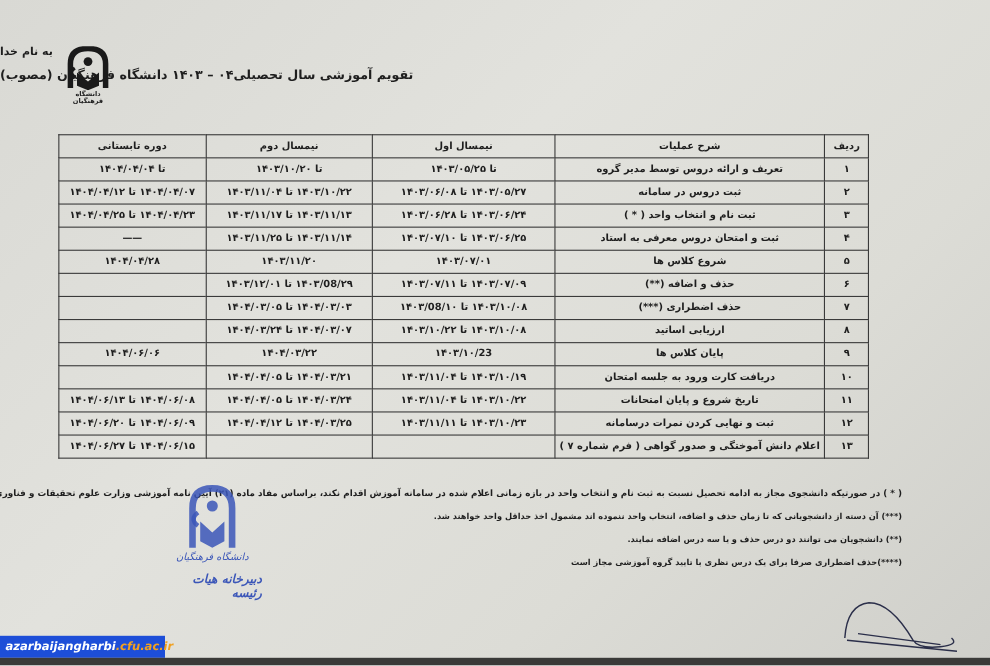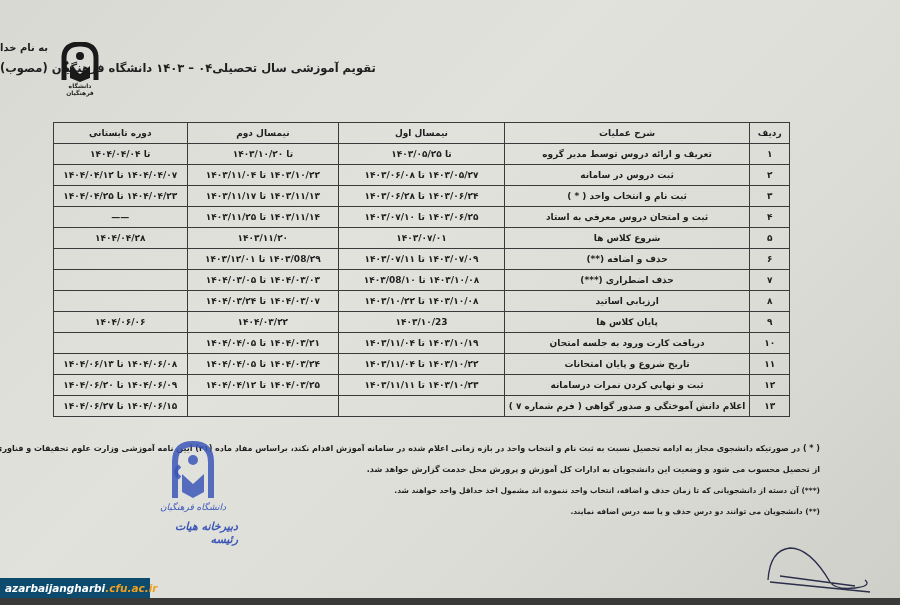--- a/index.html
+++ b/index.html
@@ -29,21 +29,21 @@
   .c-s2 { width:165px; }
   .c-sum { width:133px; }
   .notes { position:absolute; right:80px; top:438px; width:770px; direction:rtl; text-align:right; font-size:8px; font-weight:bold; line-height:21px; }
   .notes div { white-space:nowrap; }
   .notes .small { font-size:7.5px; }
   .stamp { position:absolute; left:148px; top:440px; width:90px; height:100px; color:#3b56b8; }
   .stamp .t1 { position:absolute; left:0; top:62px; width:90px; text-align:center; font-size:9px; font-style:italic; direction:rtl; }
   .stamp .t2 { position:absolute; left:0; top:80px; width:90px; text-align:right; font-size:11px; font-style:italic; font-weight:bold; direction:rtl; }
   .signature { position:absolute; left:760px; top:540px; width:120px; height:55px; }
   .watermark {
-    position:absolute; left:0; top:578px; height:20px; width:150px; background:#0c4a6e;
+    position:absolute; left:0; top:578px; height:20px; width:150px; background:#1d4ed8;
     font-size:10.5px; font-style:italic; font-weight:bold; line-height:20px; padding-left:5px; box-sizing:border-box;
     font-family:"DejaVu Sans", sans-serif;
   }
   .watermark .a { color:#ffffff; }
   .watermark .b { color:#f0a020; }
   .bottom-edge { position:absolute; left:0; top:598px; width:900px; height:7px; background:#3a3a38; }
 </style>
 </head>
 <body>
 
@@ -162,23 +162,23 @@
         <td>اعلام دانش آموختگی و صدور گواهی ( فرم شماره ۷ )</td>
         <td></td>
         <td></td>
         <td>۱۴۰۴/۰۶/۱۵ تا ۱۴۰۴/۰۶/۲۷</td>
       </tr>
     </tbody>
 </table>
 
 <div class="notes">
   <div>( * ) در صورتیکه دانشجوی مجاز به ادامه تحصیل نسبت به ثبت نام و انتخاب واحد در بازه زمانی اعلام شده در سامانه آموزش اقدام نکند، براساس مفاد ماده (۲۱) آیین نامه آموزشی وزارت علوم تحقیقات و فناوری منصرف</div>
-  <div>از تحصیل محسوب می شود و وضعیت این دانشجویان به ادارات کل آموزش و پرورش محل خدمت گزارش خواهد شد.</div>
   <div class="small">(***) آن دسته از دانشجویانی که تا زمان حذف و اضافه، انتخاب واحد ننموده اند مشمول اخذ حداقل واحد خواهند شد.</div>
   <div class="small">(**) دانشجویان می توانند دو درس حذف و یا سه درس اضافه نمایند.</div>
+  <div class="small">(****)حذف اضطراری صرفا برای یک درس نظری با تایید گروه آموزشی مجاز است</div>
 </div>
 
 <div class="stamp">
   <svg width="90" height="60" viewBox="0 0 90 60" style="position:absolute;left:0;top:0;">
     <path d="M27 58 V22 Q27 4 45 4 Q63 4 63 22 V58" fill="none" stroke="#3b56b8" stroke-width="6" opacity="0.85"></path>
     <circle cx="45" cy="20" r="5" fill="#3b56b8" opacity="0.85"></circle>
     <path d="M34 34 L45 44 L56 34 V52 L45 58 L34 52 Z" fill="#3b56b8" opacity="0.85"></path>
     <path d="M32 26 Q24 32 32 38" fill="none" stroke="#3b56b8" stroke-width="4" opacity="0.85"></path>
   </svg>
   <div class="t1">دانشگاه فرهنگیان</div>

